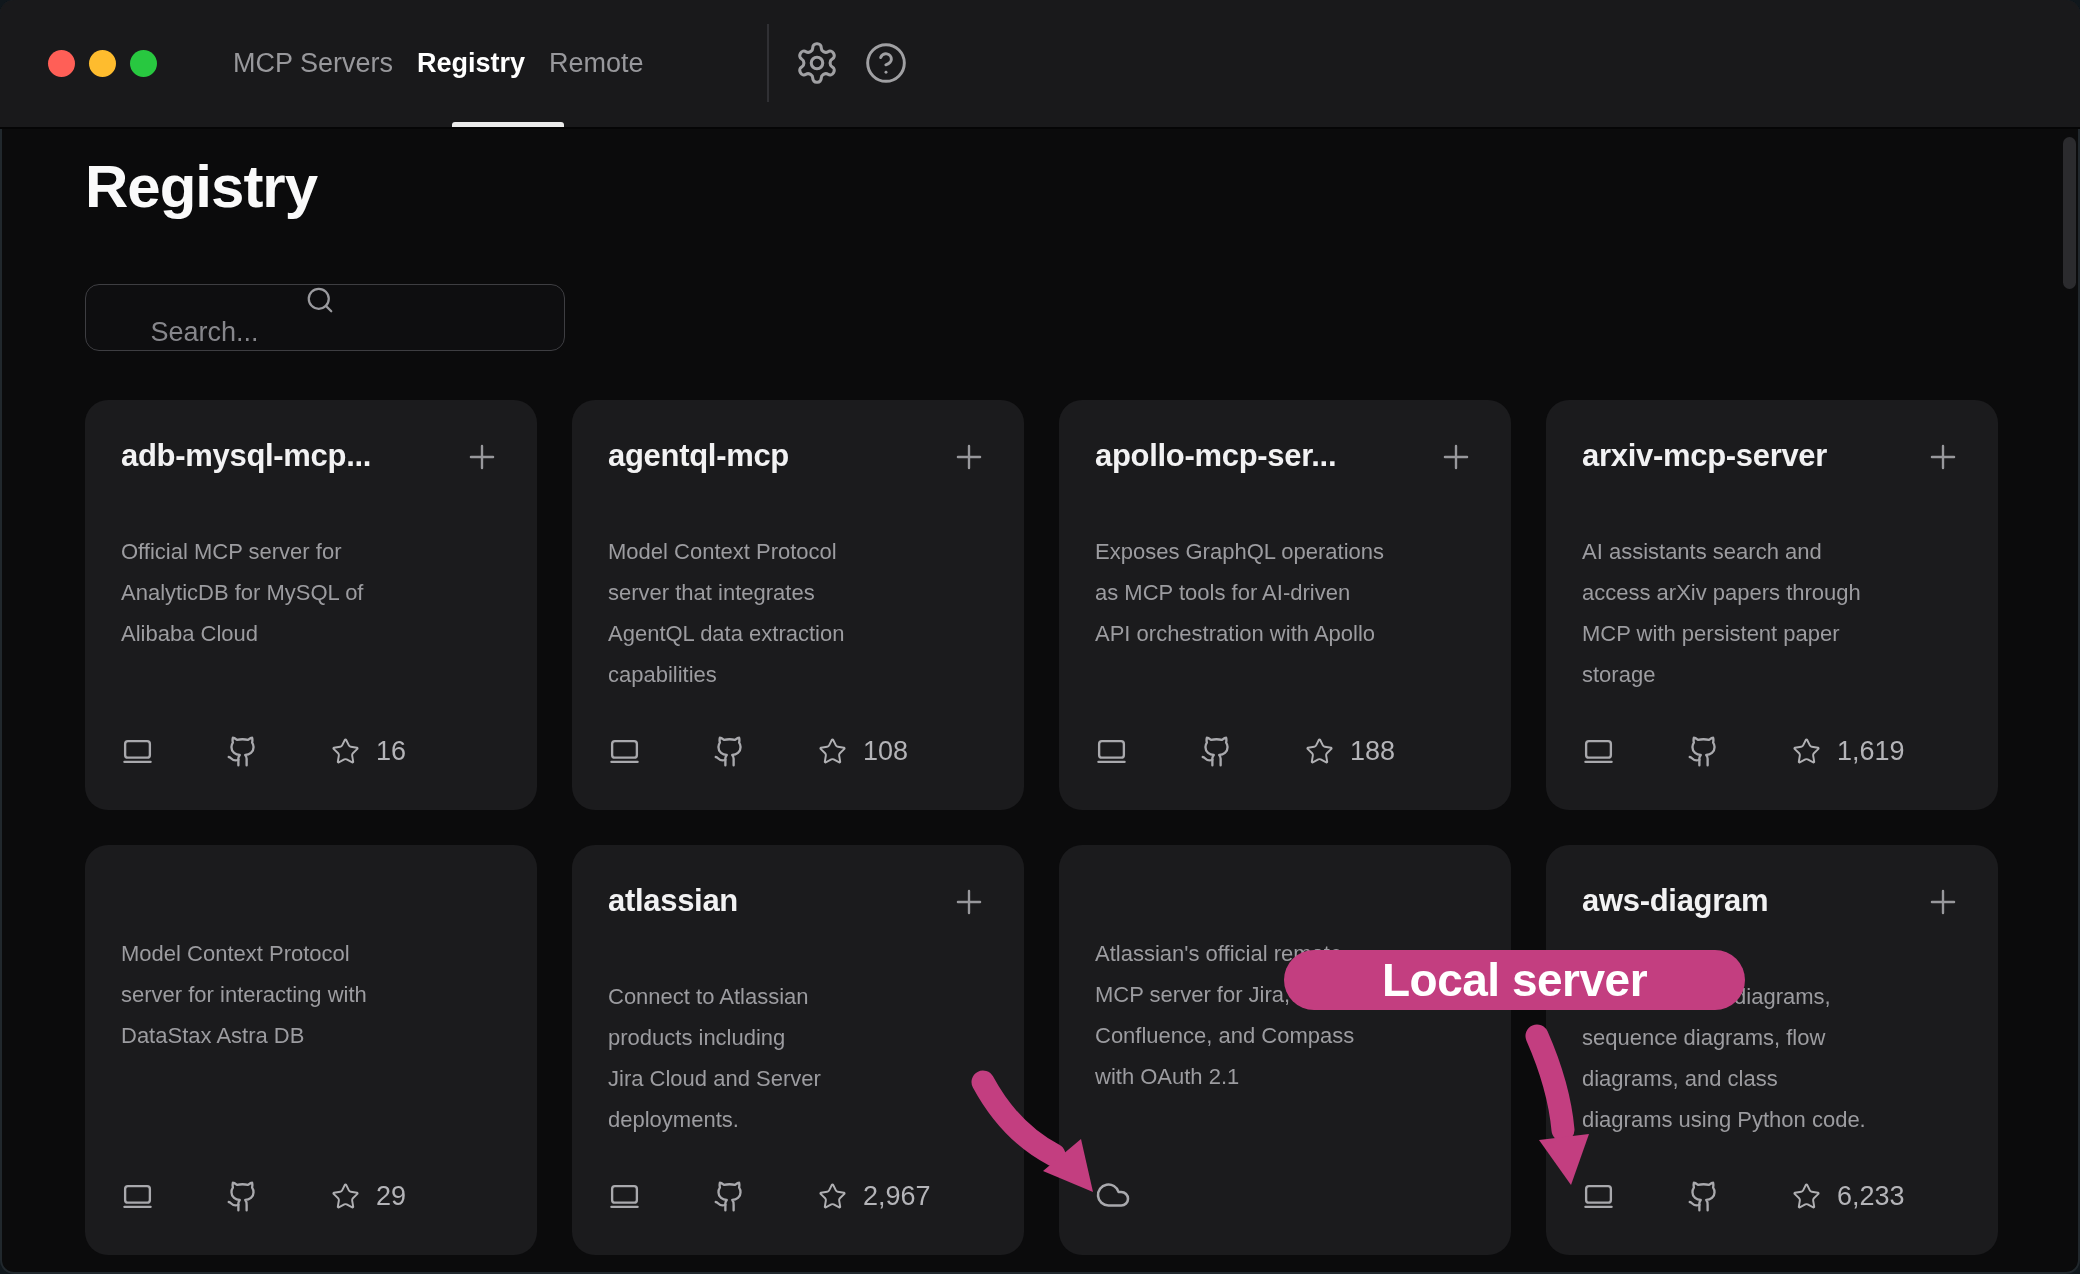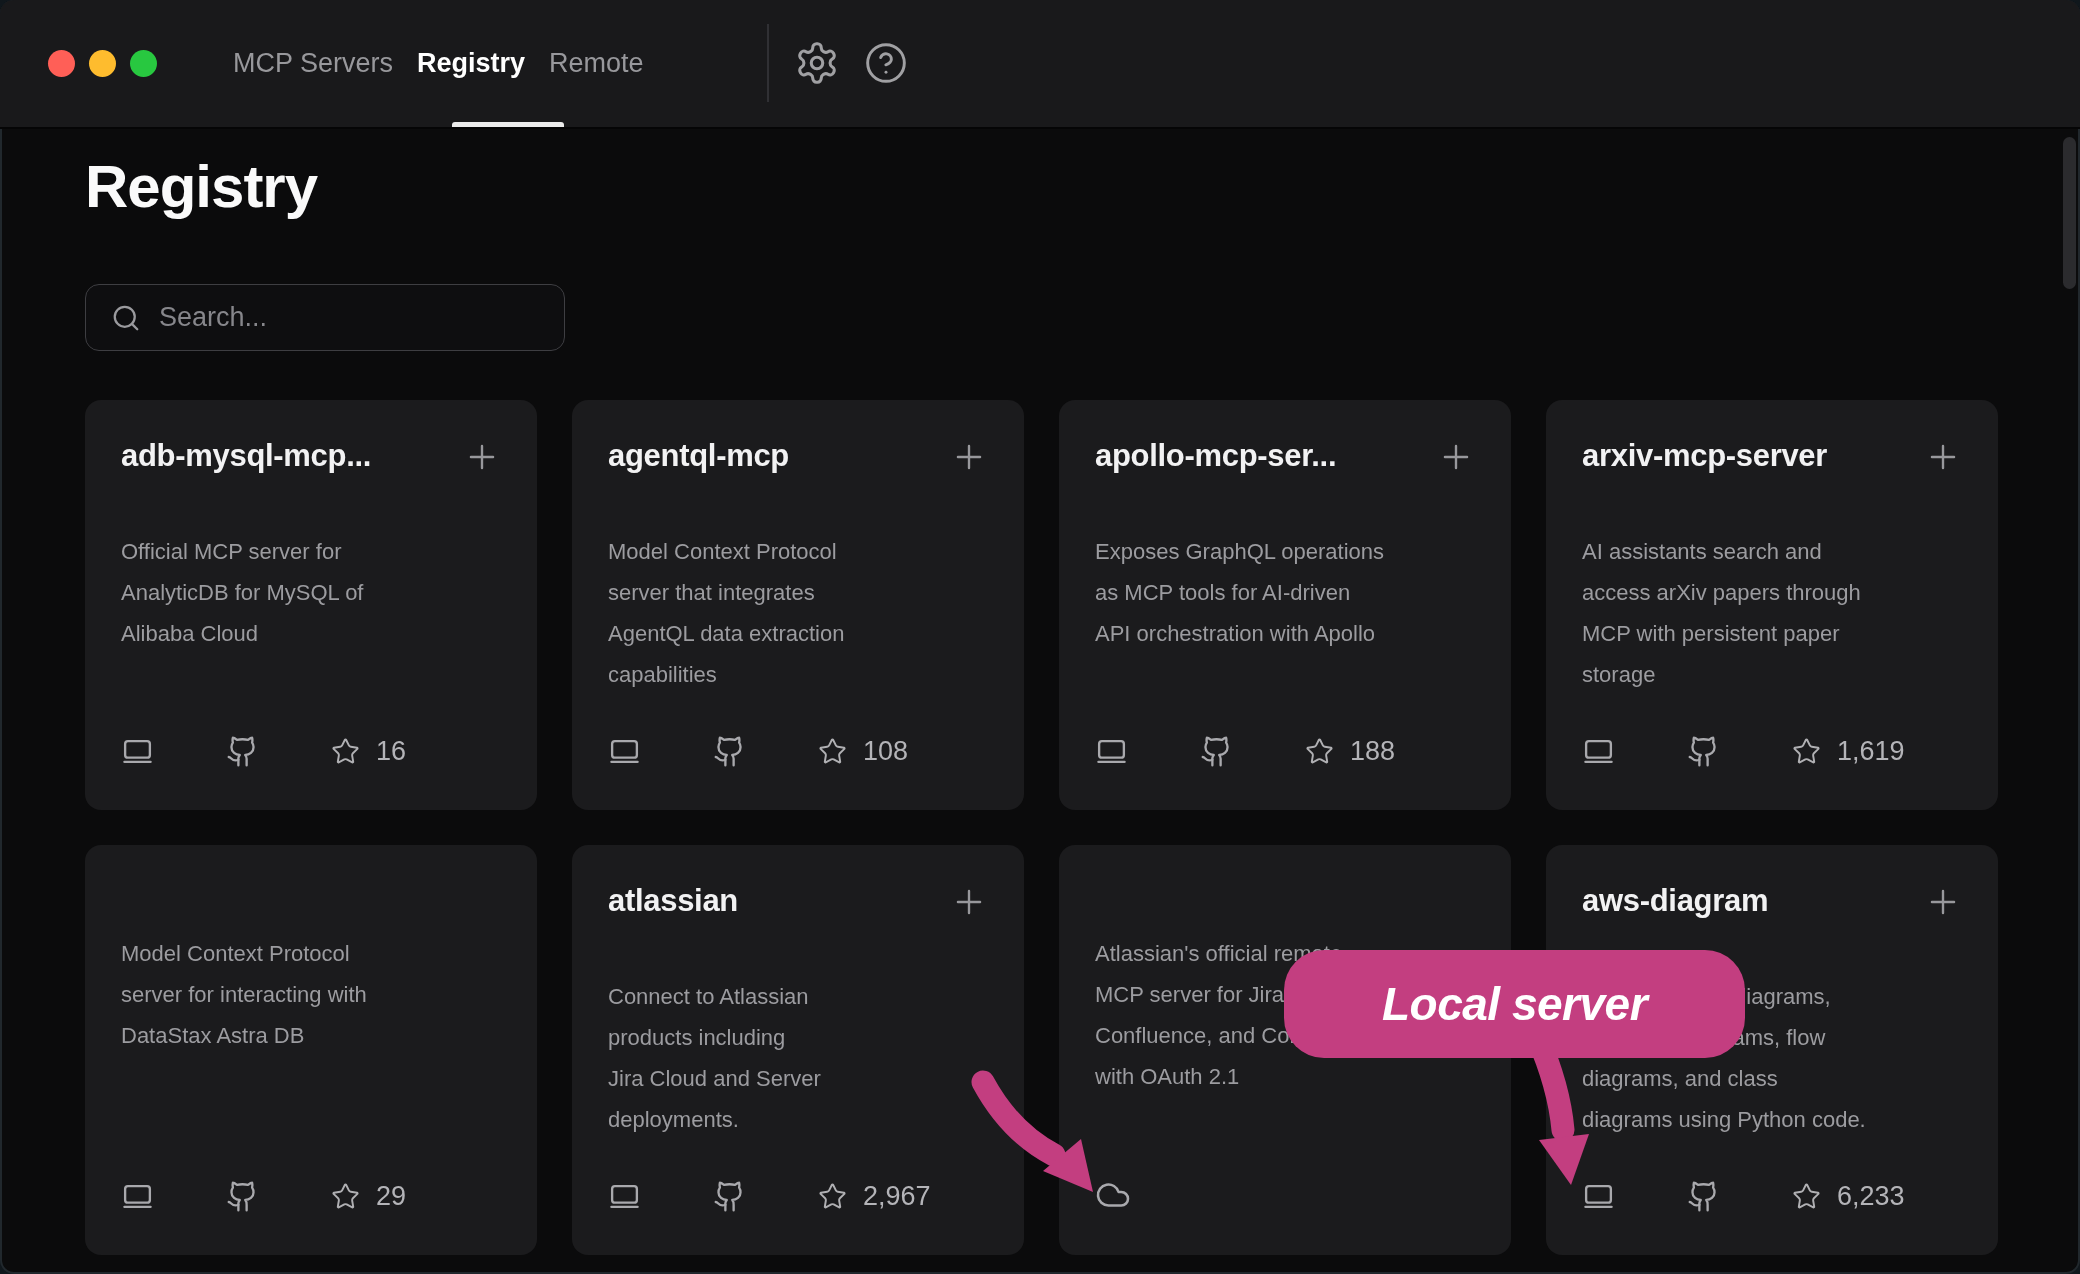--- a/index.html
+++ b/index.html
@@ -53,37 +53,37 @@
   
   .page-title{
     position:absolute;left:85px;top:152px;margin:0;
     font-size:60px;font-weight:700;letter-spacing:-1px;color:#fafafa;
   }
   .searchbox{
     position:absolute;left:85px;top:284px;width:480px;height:67px;
     border:1.5px solid #3e3e42;border-radius:14px;
     background:#0e0e10;
     display:flex;align-items:center;
-    box-sizing:border-box;padding:0 20px 0 25px;
+    box-sizing:border-box;padding:0 20px 0 25px;flex-direction:column;
   }
   .searchbox .sicon{color:#9a9a9e;display:flex;margin-right:16px;}
   .searchbox input{
     flex:1;background:transparent;border:none;outline:none;
     font-family:inherit;font-size:27px;color:#d7d7da;
   }
   .searchbox input::placeholder{color:#86868b;}
   
   .grid{
     position:absolute;left:85px;top:400px;width:1913px;
     display:grid;grid-template-columns:repeat(4,452px);
     grid-auto-rows:410px;gap:35px;
   }
   .card{
     position:relative;
-    background:#1b1b1d;border-radius:16px;
+    background:#1b1b1d;border-radius:23px;
     box-sizing:border-box;padding:36px;
   }
   .card-head{display:flex;justify-content:space-between;align-items:flex-start;}
   .card-title{
     margin:0;font-size:31px;font-weight:700;color:#f2f2f3;
     letter-spacing:-0.3px;line-height:40px;white-space:nowrap;
   }
   .add-btn{
     background:none;border:none;padding:0;margin:2px 0 0 8px;
     color:#98989c;cursor:default;flex:none;
@@ -102,21 +102,21 @@
   .stars-count{font-size:27px;color:#b4b4b8;}
   
   .anno-arrows{position:absolute;inset:0;z-index:39;pointer-events:none;}
   .pill{
     position:absolute;z-index:40;
     display:flex;align-items:center;justify-content:center;
     border-radius:40px;color:#ffffff;
     font-size:46px;font-weight:700;letter-spacing:-0.5px;
   }
   .pill.remote{left:720px;top:1007px;width:450px;height:86px;}
-  .pill.local{left:1284px;top:950px;width:461px;height:108px;font-style:italic;}
+  .pill.local{left:1284px;top:950px;width:461px;height:60px;}
   
   .scroll-thumb{
     position:absolute;right:4px;top:137px;width:13px;height:152px;
     border-radius:7px;background:#2b2b2e;z-index:60;
   }
 </style>
 </head>
 <body>
 
 <div class="screen">

